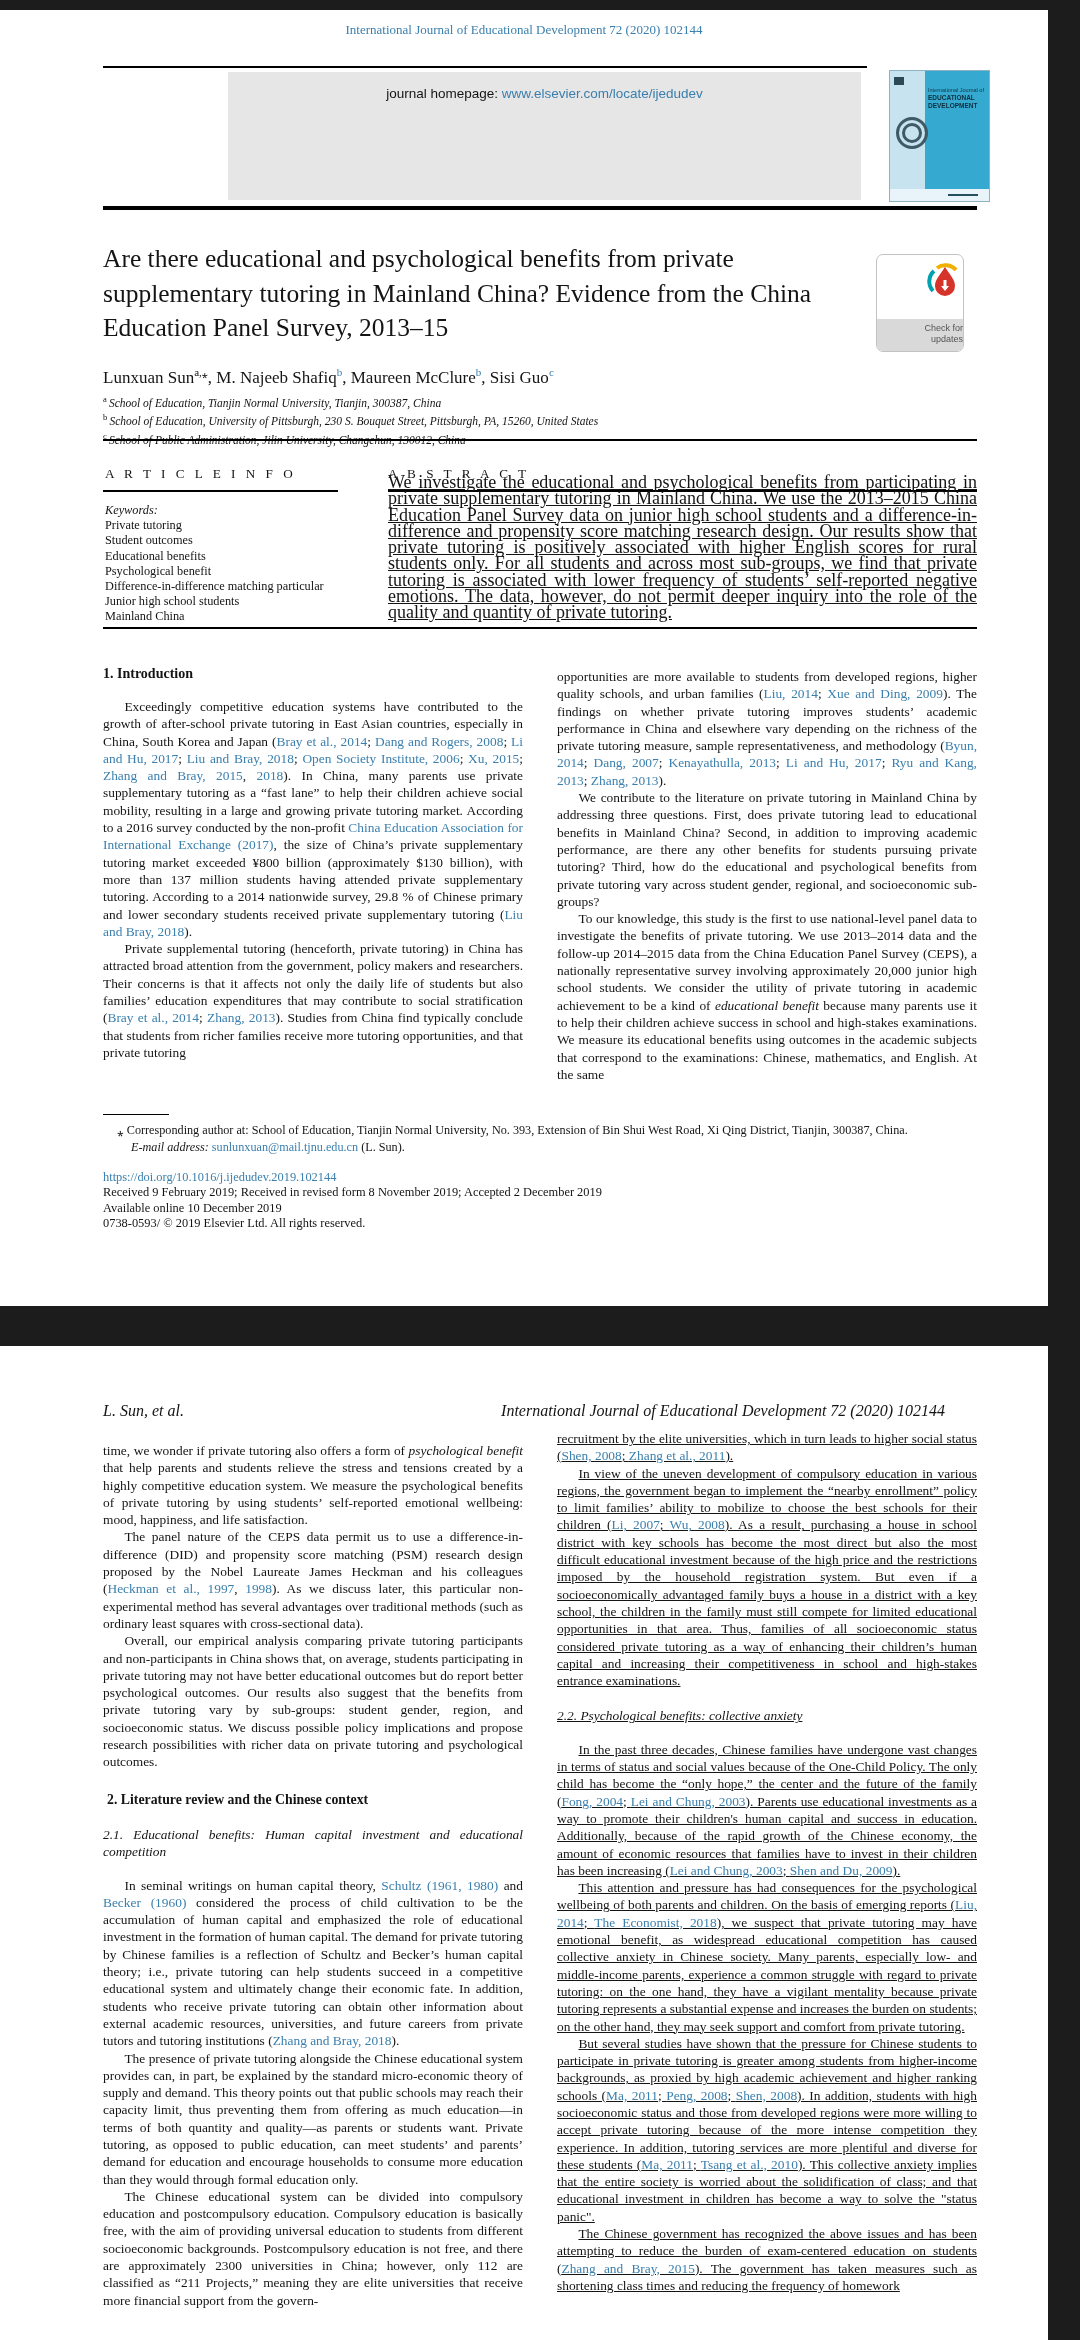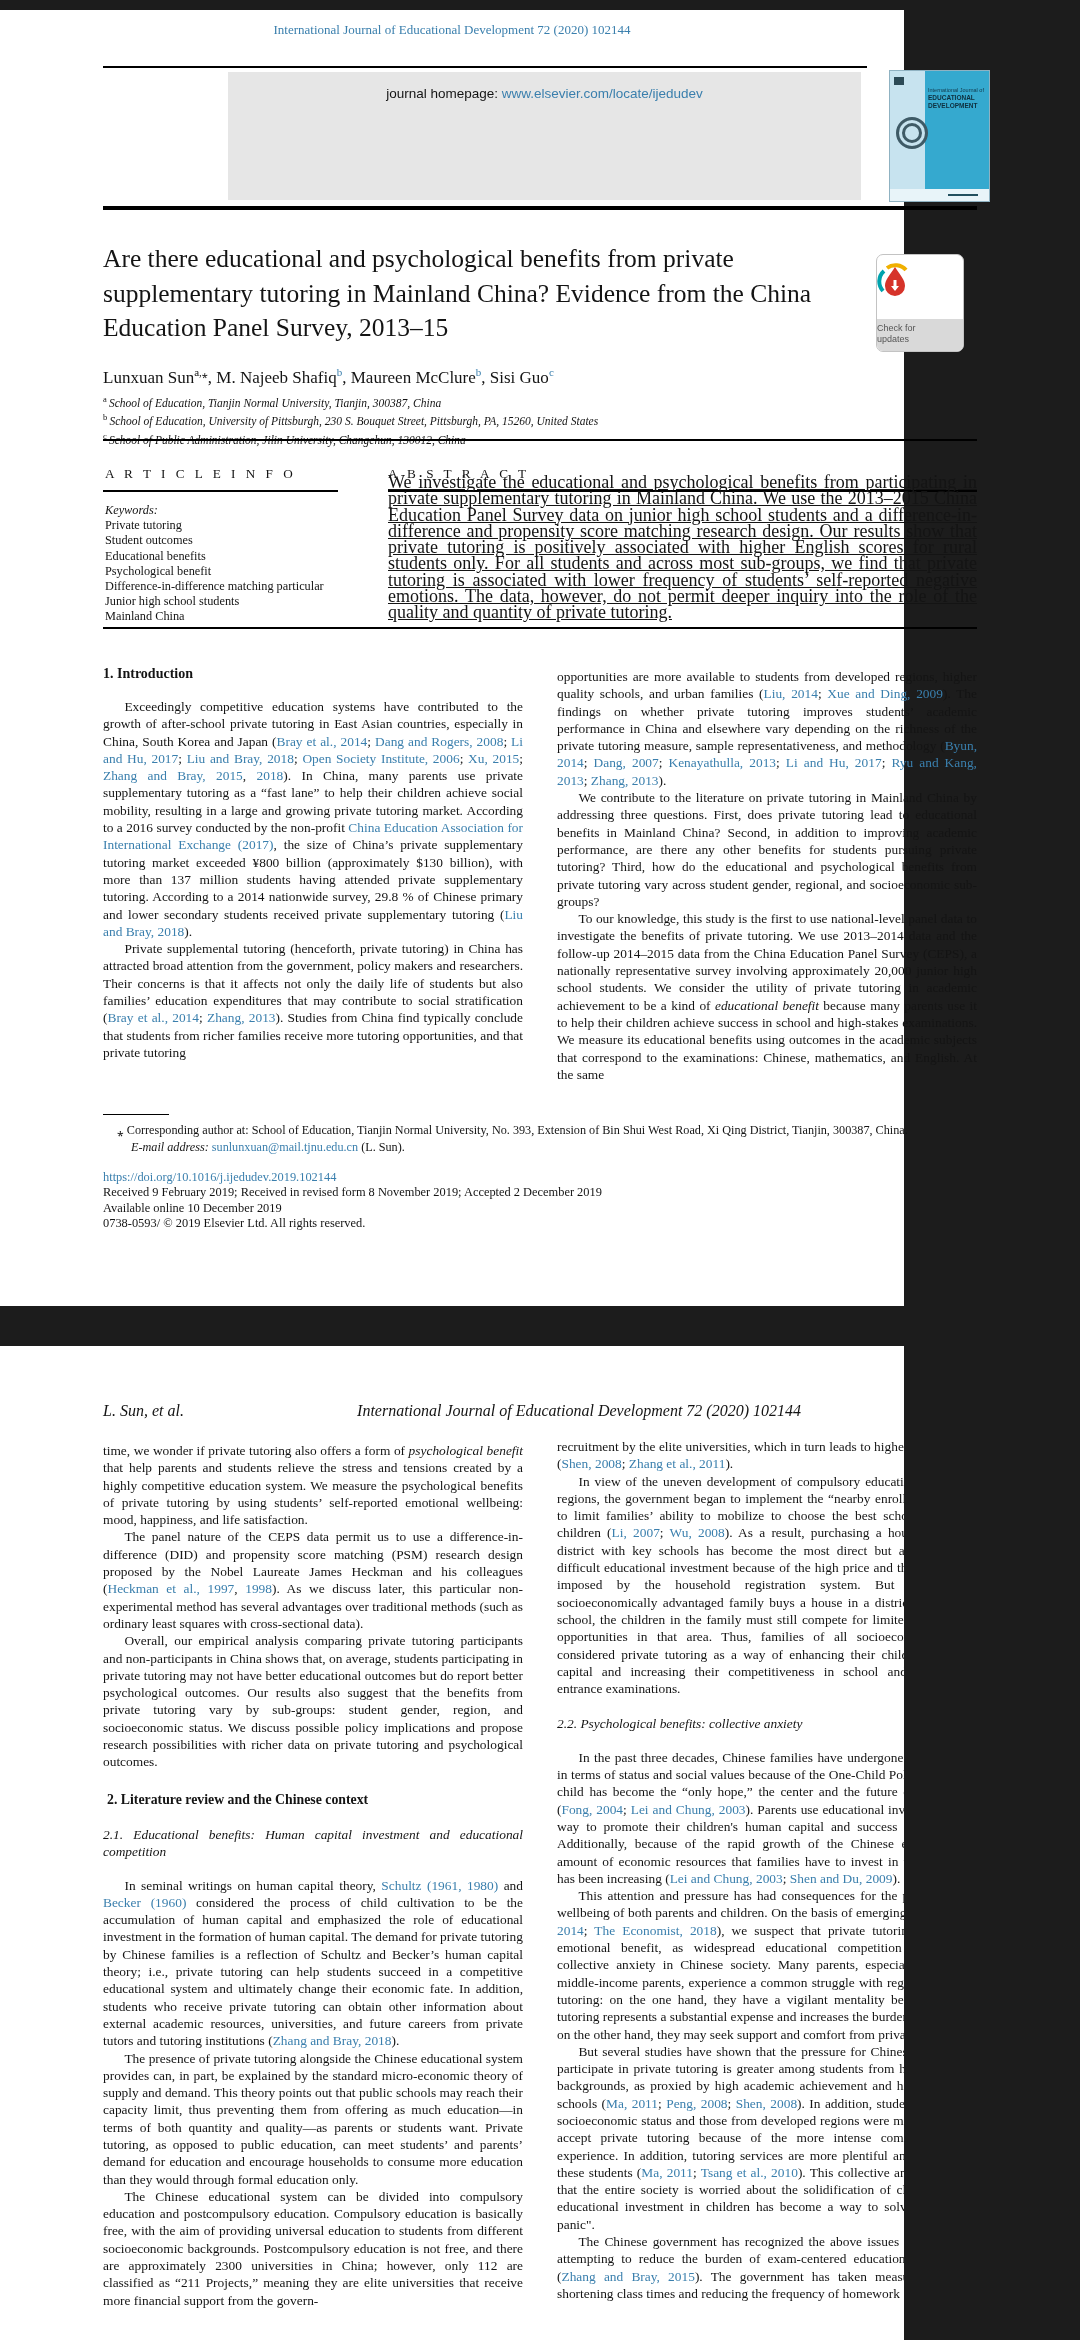--- a/index.html
+++ b/index.html
@@ -8,21 +8,21 @@
     --orange:#e9711c;
     --bannerbg:#e6e6e6;
     --dark:#1c1c1c;
   }
   html,body{margin:0;padding:0;}
   body{
     width:1080px;height:2340px;position:relative;overflow:hidden;
     background:var(--dark);
     font-family:"Liberation Serif",serif;color:var(--ink);
   }
-  .page{position:absolute;left:0;width:904px;background:#ffffff;}
+  .page{position:absolute;left:0;width:1048px;background:#ffffff;}
   #p1{top:10px;height:1296px;}
   #p2{top:1346px;height:994px;overflow:hidden;}
 
   .cite{color:var(--link);}
   .lnk{color:var(--link);text-decoration:none;}
 
   
   .jref{position:absolute;top:12px;left:0;width:100%;text-align:center;
         font-size:13px;color:var(--link);}
   .toprule{position:absolute;top:56px;left:103px;width:764px;height:2px;background:#000;}
@@ -43,21 +43,21 @@
                 border:3px solid #3e5a66;box-shadow:inset 0 0 0 3px #c7e3ef,inset 0 0 0 6px #3e5a66;}
   .cover-bar{position:absolute;left:4px;top:6px;width:10px;height:8px;background:#2c4a56;}
   .cover-foot{position:absolute;left:0;bottom:0;width:99px;height:12px;background:#e8f4f9;}
   .cover-footline{position:absolute;left:58px;bottom:5px;width:30px;height:2px;background:#23505f;}
   .thickrule{position:absolute;top:196px;left:103px;width:874px;height:4px;background:#000;}
 
   
   .title{position:absolute;top:232px;left:103px;width:760px;
          font-size:25.5px;line-height:34.5px;}
   .badge{position:absolute;left:876px;top:244px;width:86px;height:96px;border:1px solid #c3c3c3;
-         border-radius:7px;background:#fff;text-align:left;overflow:hidden;}
+         border-radius:7px;background:#fff;text-align:right;overflow:hidden;}
   .badge-foot{position:absolute;left:0;bottom:0;width:100%;height:32px;background:#d9d9d9;
               font-family:"Liberation Sans",sans-serif;font-size:9px;color:#555;line-height:11px;
               padding-top:4px;box-sizing:border-box;}
   .authors{position:absolute;top:354px;left:103px;font-size:17px;}
   .authors sup{font-size:11px;}
   .sup-link{color:var(--link);}
   .affils{position:absolute;top:382px;left:103px;font-style:italic;
           font-size:11.5px;line-height:14.6px;}
   .affils sup{font-style:normal;font-size:8.5px;}
   .rule1{position:absolute;top:429px;left:103px;width:874px;height:1.5px;background:#000;}
@@ -77,21 +77,21 @@
 
   
   .sec-h{font-weight:bold;font-size:14px;}
   .intro-h{position:absolute;top:656px;left:103px;}
   .col{position:absolute;width:420px;font-size:13.4px;line-height:17.3px;text-align:justify;}
   .col-l{left:103px;top:688px;}
   .col-r{left:557px;top:658px;}
   .col p{margin:0;text-indent:1.6em;}
   .col p.noind{text-indent:0;}
   .p2col{left:103px;top:96px;}
-  .p2col-r{left:557px;top:92px;}
+  .p2col-r{left:557px;top:84px;text-decoration:underline;}
   .col .sec-h{margin:20px 4px 18px;text-indent:0;font-size:13.8px;}
   .col .sub-h{margin:18px 0 16px;text-indent:0;font-style:italic;font-size:13.4px;}
 
   
   .fnrule{position:absolute;top:1104px;left:103px;width:66px;height:1px;background:#000;}
   .footnote{position:absolute;top:1112px;left:103px;width:874px;
             font-size:12.2px;line-height:16.8px;}
   .fn1{text-indent:14px;}
   .fn2{margin-left:28px;}
   .bottom{position:absolute;top:1160px;left:103px;font-size:12.4px;line-height:15.4px;}

